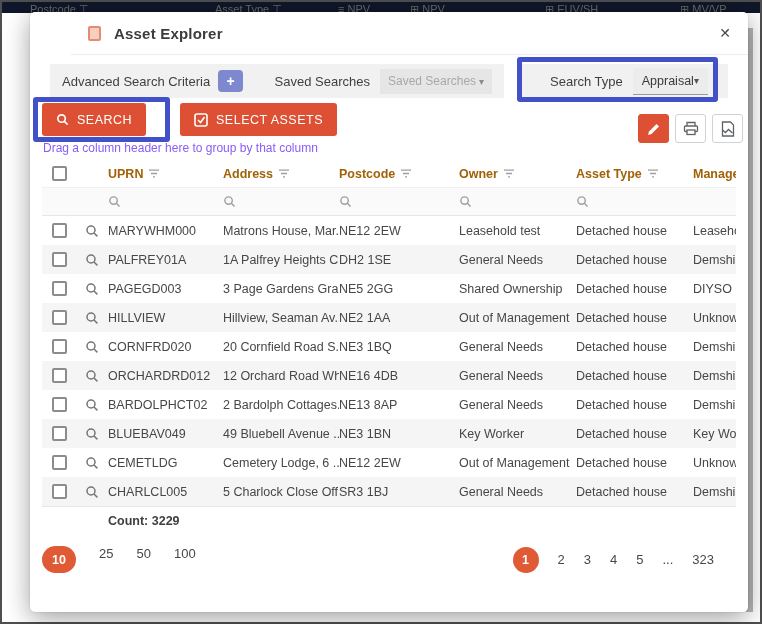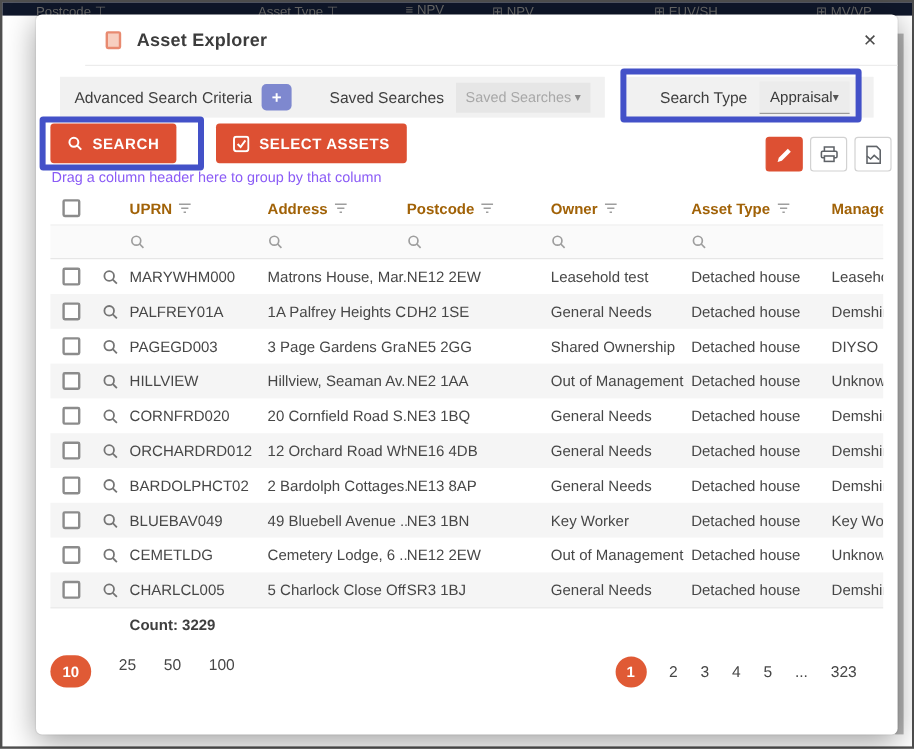--- a/index.html
+++ b/index.html
@@ -34,21 +34,21 @@
 
   .toolbar-right { position:absolute; left:492px; top:52px; width:206px; height:34px; background:#f1f1f1; display:flex; align-items:center; gap:10px; padding:0 28px; }
   .select-enabled { width:102px; height:27px; background:#ececec; border-bottom:1px solid #9a9a9a; color:#3a3a3a; font-size:12.5px; display:flex; align-items:center; justify-content:flex-end; padding:0 9px; cursor:pointer; }
   .select-enabled .caret { color:#555; }
 
   .anno { position:absolute; border:5px solid #4351c8; border-radius:3px; pointer-events:none; z-index:5; }
   .anno-searchtype { left:487px; top:45px; width:201px; height:45px; }
   .anno-search { left:3px; top:85px; width:137px; height:45px; }
 
   .btn { position:absolute; top:91px; height:33px; background:#dd5033; color:#fff; border:none; border-radius:3px;
-         font-family:inherit; font-size:12.5px; font-weight:700; letter-spacing:.5px; display:flex; align-items:center; gap:8px; padding:0 14px; cursor:pointer; }
+         font-family:inherit; font-size:12.5px; font-weight:400; letter-spacing:.5px; display:flex; align-items:center; gap:8px; padding:0 14px; cursor:pointer; }
   .btn-search { left:12px; }
   .btn-select { left:150px; }
 
   .drag-hint { position:absolute; left:13px; top:129px; font-size:12px; color:#8b5cf6; }
 
   .tool-btns { position:absolute; top:102px; left:608px; display:flex; gap:6px; }
   .icon-btn { width:31px; height:29px; border:1px solid #d2d2d2; border-radius:3px; background:#fff; display:flex; align-items:center; justify-content:center; cursor:pointer; }
   .icon-btn.orange { background:#dd5033; border-color:#dd5033; }
 
   .grid { position:absolute; left:12px; top:148px; width:694px; }

